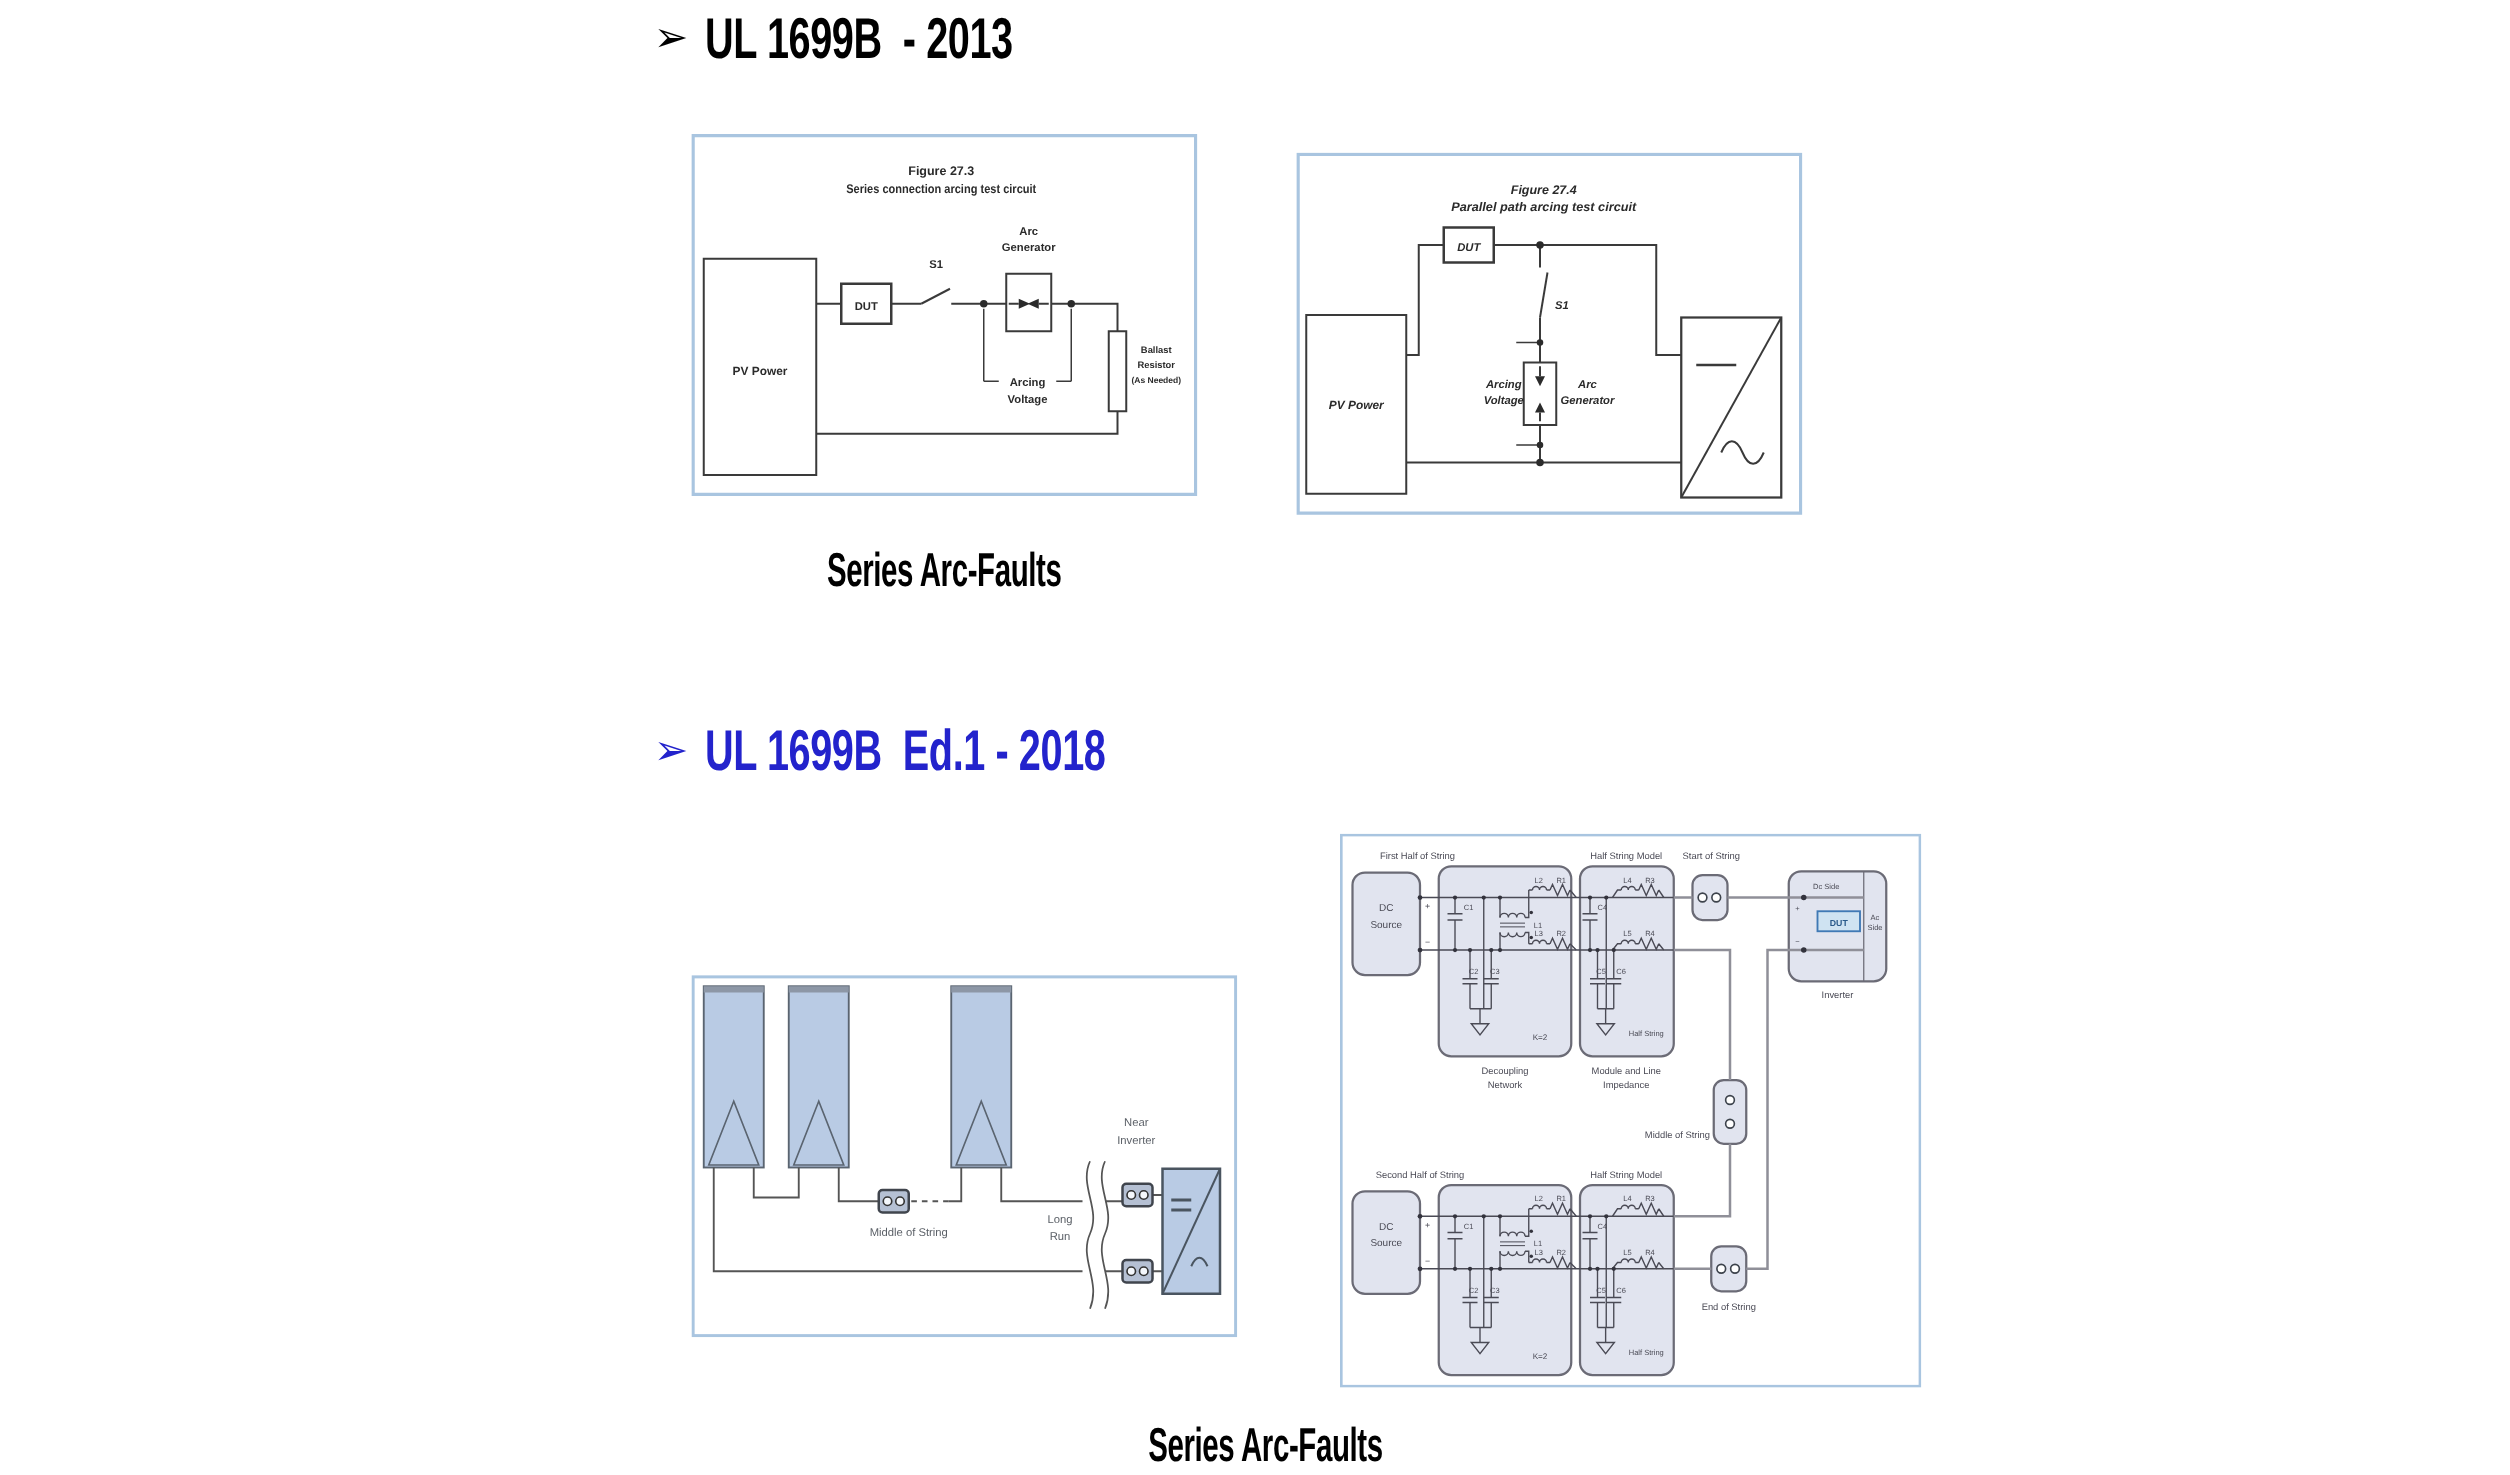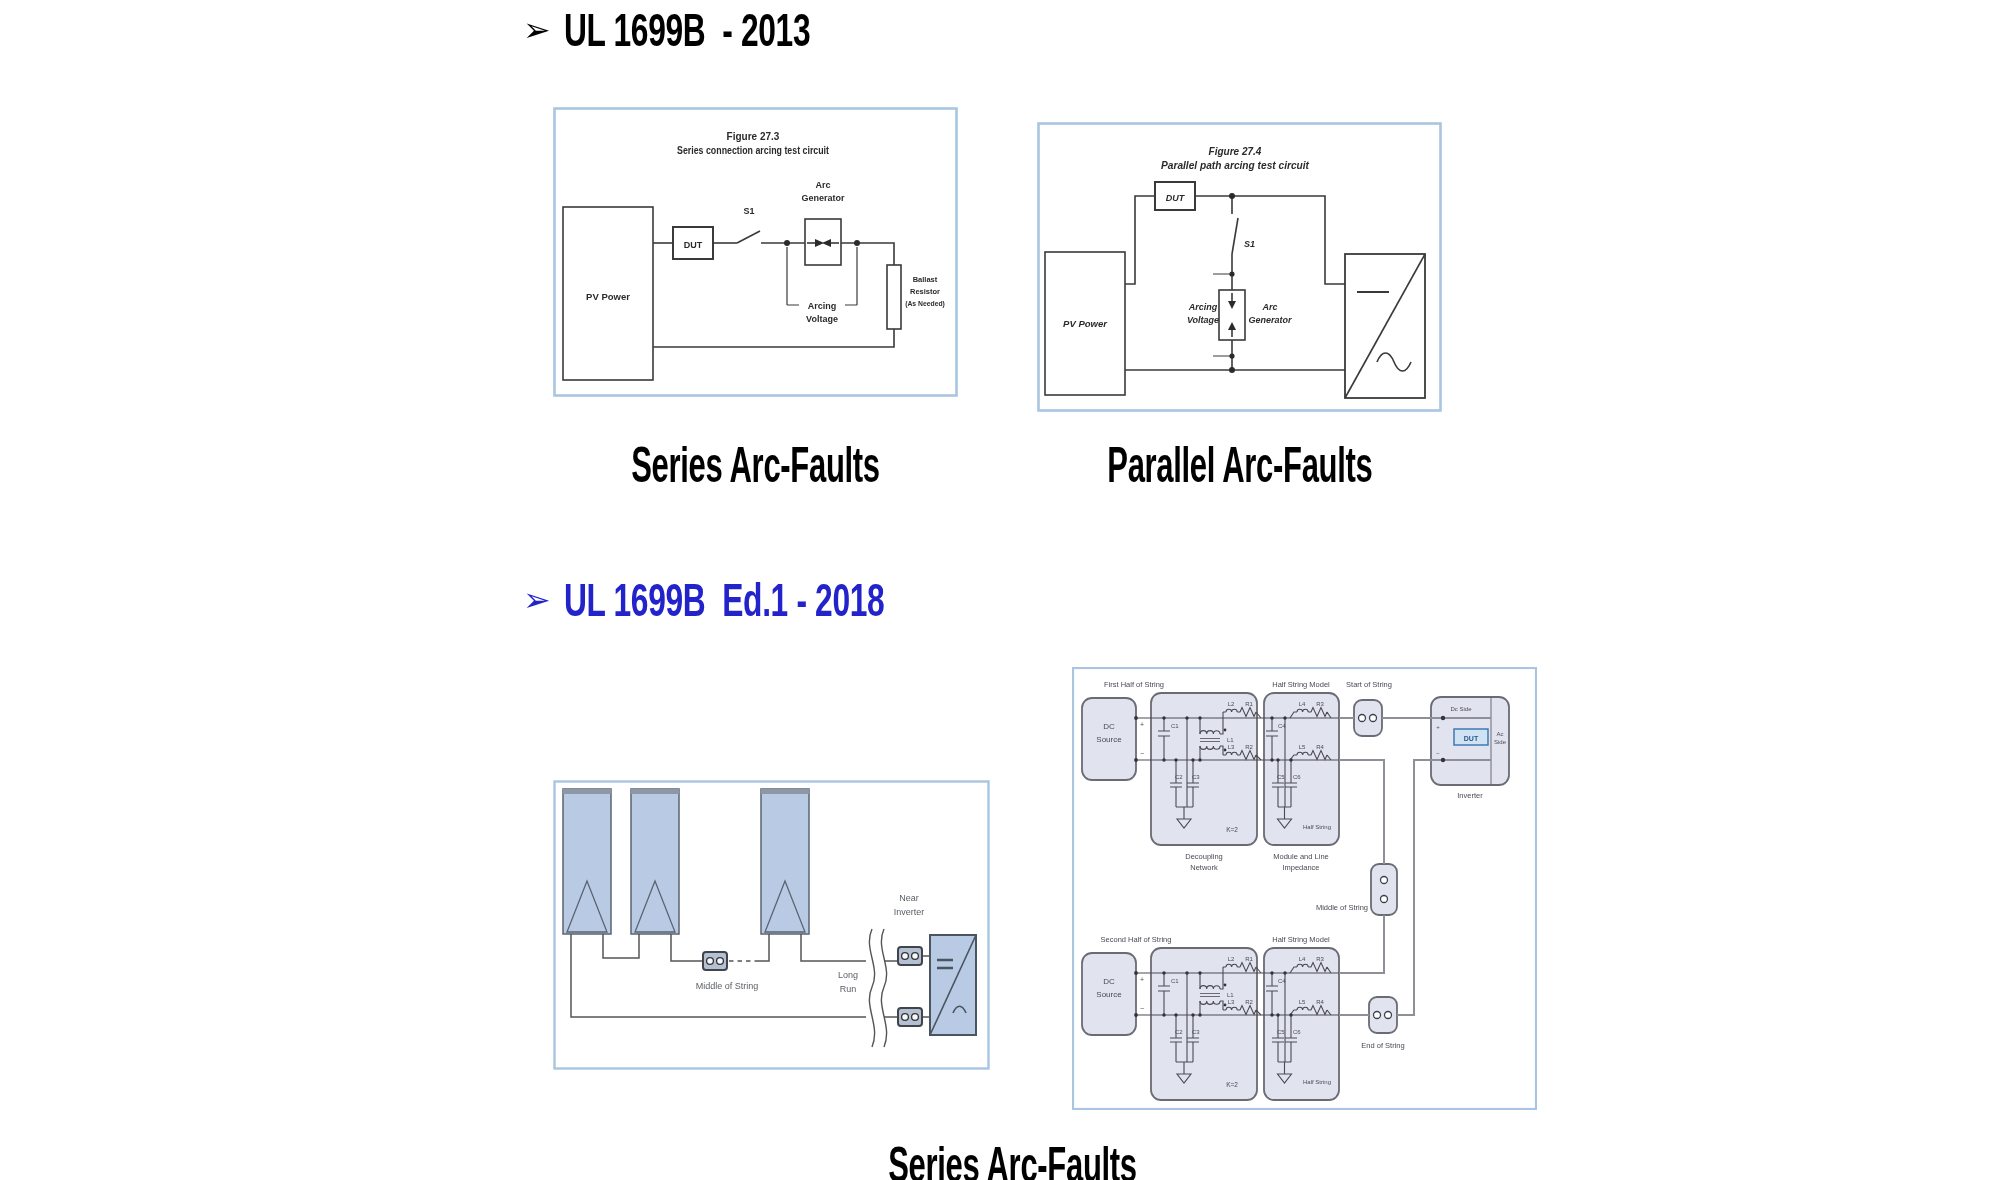--- a/index.html
+++ b/index.html
@@ -1,21 +1,21 @@
 <!DOCTYPE html>
 <html><head>
 <meta charset="utf-8">
 <style>
   html,body{margin:0;padding:0;background:#ffffff;}
   .slide{position:relative;width:2008px;height:1180px;background:#ffffff;overflow:hidden;font-family:"Liberation Sans",sans-serif;}
   .heading{position:absolute;display:flex;align-items:flex-start;gap:13px;color:#000;}
   .heading .bullet{font-size:33px;line-height:48px;}
   .heading .txt{font-size:46px;font-weight:bold;line-height:48px;letter-spacing:-0.5px;white-space:pre;transform:scaleX(0.69);transform-origin:left top;}
   .heading.blue{color:#2323cc;}
-  .caption{position:absolute;width:420px;text-align:center;font-size:50px;font-weight:bold;color:#000;white-space:pre;}
+  .caption{position:absolute;width:420px;text-align:center;font-size:38px;font-weight:bold;color:#000;white-space:pre;}
   .caption .inner{display:inline-block;transform:scaleX(0.62);transform-origin:center top;letter-spacing:-0.5px;}
   .fig{position:absolute;}
   svg{display:block;}
   svg text{font-family:"Liberation Sans",sans-serif;}
   #h1{left:523px;top:6px;}
   #h2{left:523px;top:576px;}
   #cap-series-2013{left:545px;top:436px;}
   #cap-parallel-2013{left:1026px;top:436px;}
   #cap-series-2018{left:802px;top:1136px;}
   #fig273{left:553px;top:107px;}
@@ -112,21 +112,20 @@
       <text x="207" y="125" font-size="9" text-anchor="start">S1</text>
       <text x="166" y="188" font-size="9">Arcing</text>
       <text x="166" y="201" font-size="9">Voltage</text>
       <text x="233" y="188" font-size="9">Arc</text>
       <text x="233" y="201" font-size="9">Generator</text>
     </g>
   </svg>
   </div>
 
   <div class="caption" id="cap-series-2013"><span class="inner">Series Arc-Faults</span></div>
-  <div class="caption" id="cap-parallel-2013"><span class="inner">Parallel Arc-Faults</span></div>
 
   <div class="heading blue" id="h2">
     <span class="bullet">➢</span>
     <span class="txt">UL 1699B  Ed.1 - 2018</span>
   </div>
 
   <div class="fig" id="figstring">
   <svg width="437" height="290" viewBox="0 0 437 290">
     <rect x="1.5" y="1.5" width="434" height="287" fill="#ffffff" stroke="#a9c5e0" stroke-width="2.4"></rect>
     <g fill="#b9cbe4" stroke="#5a6470" stroke-width="1.5">

